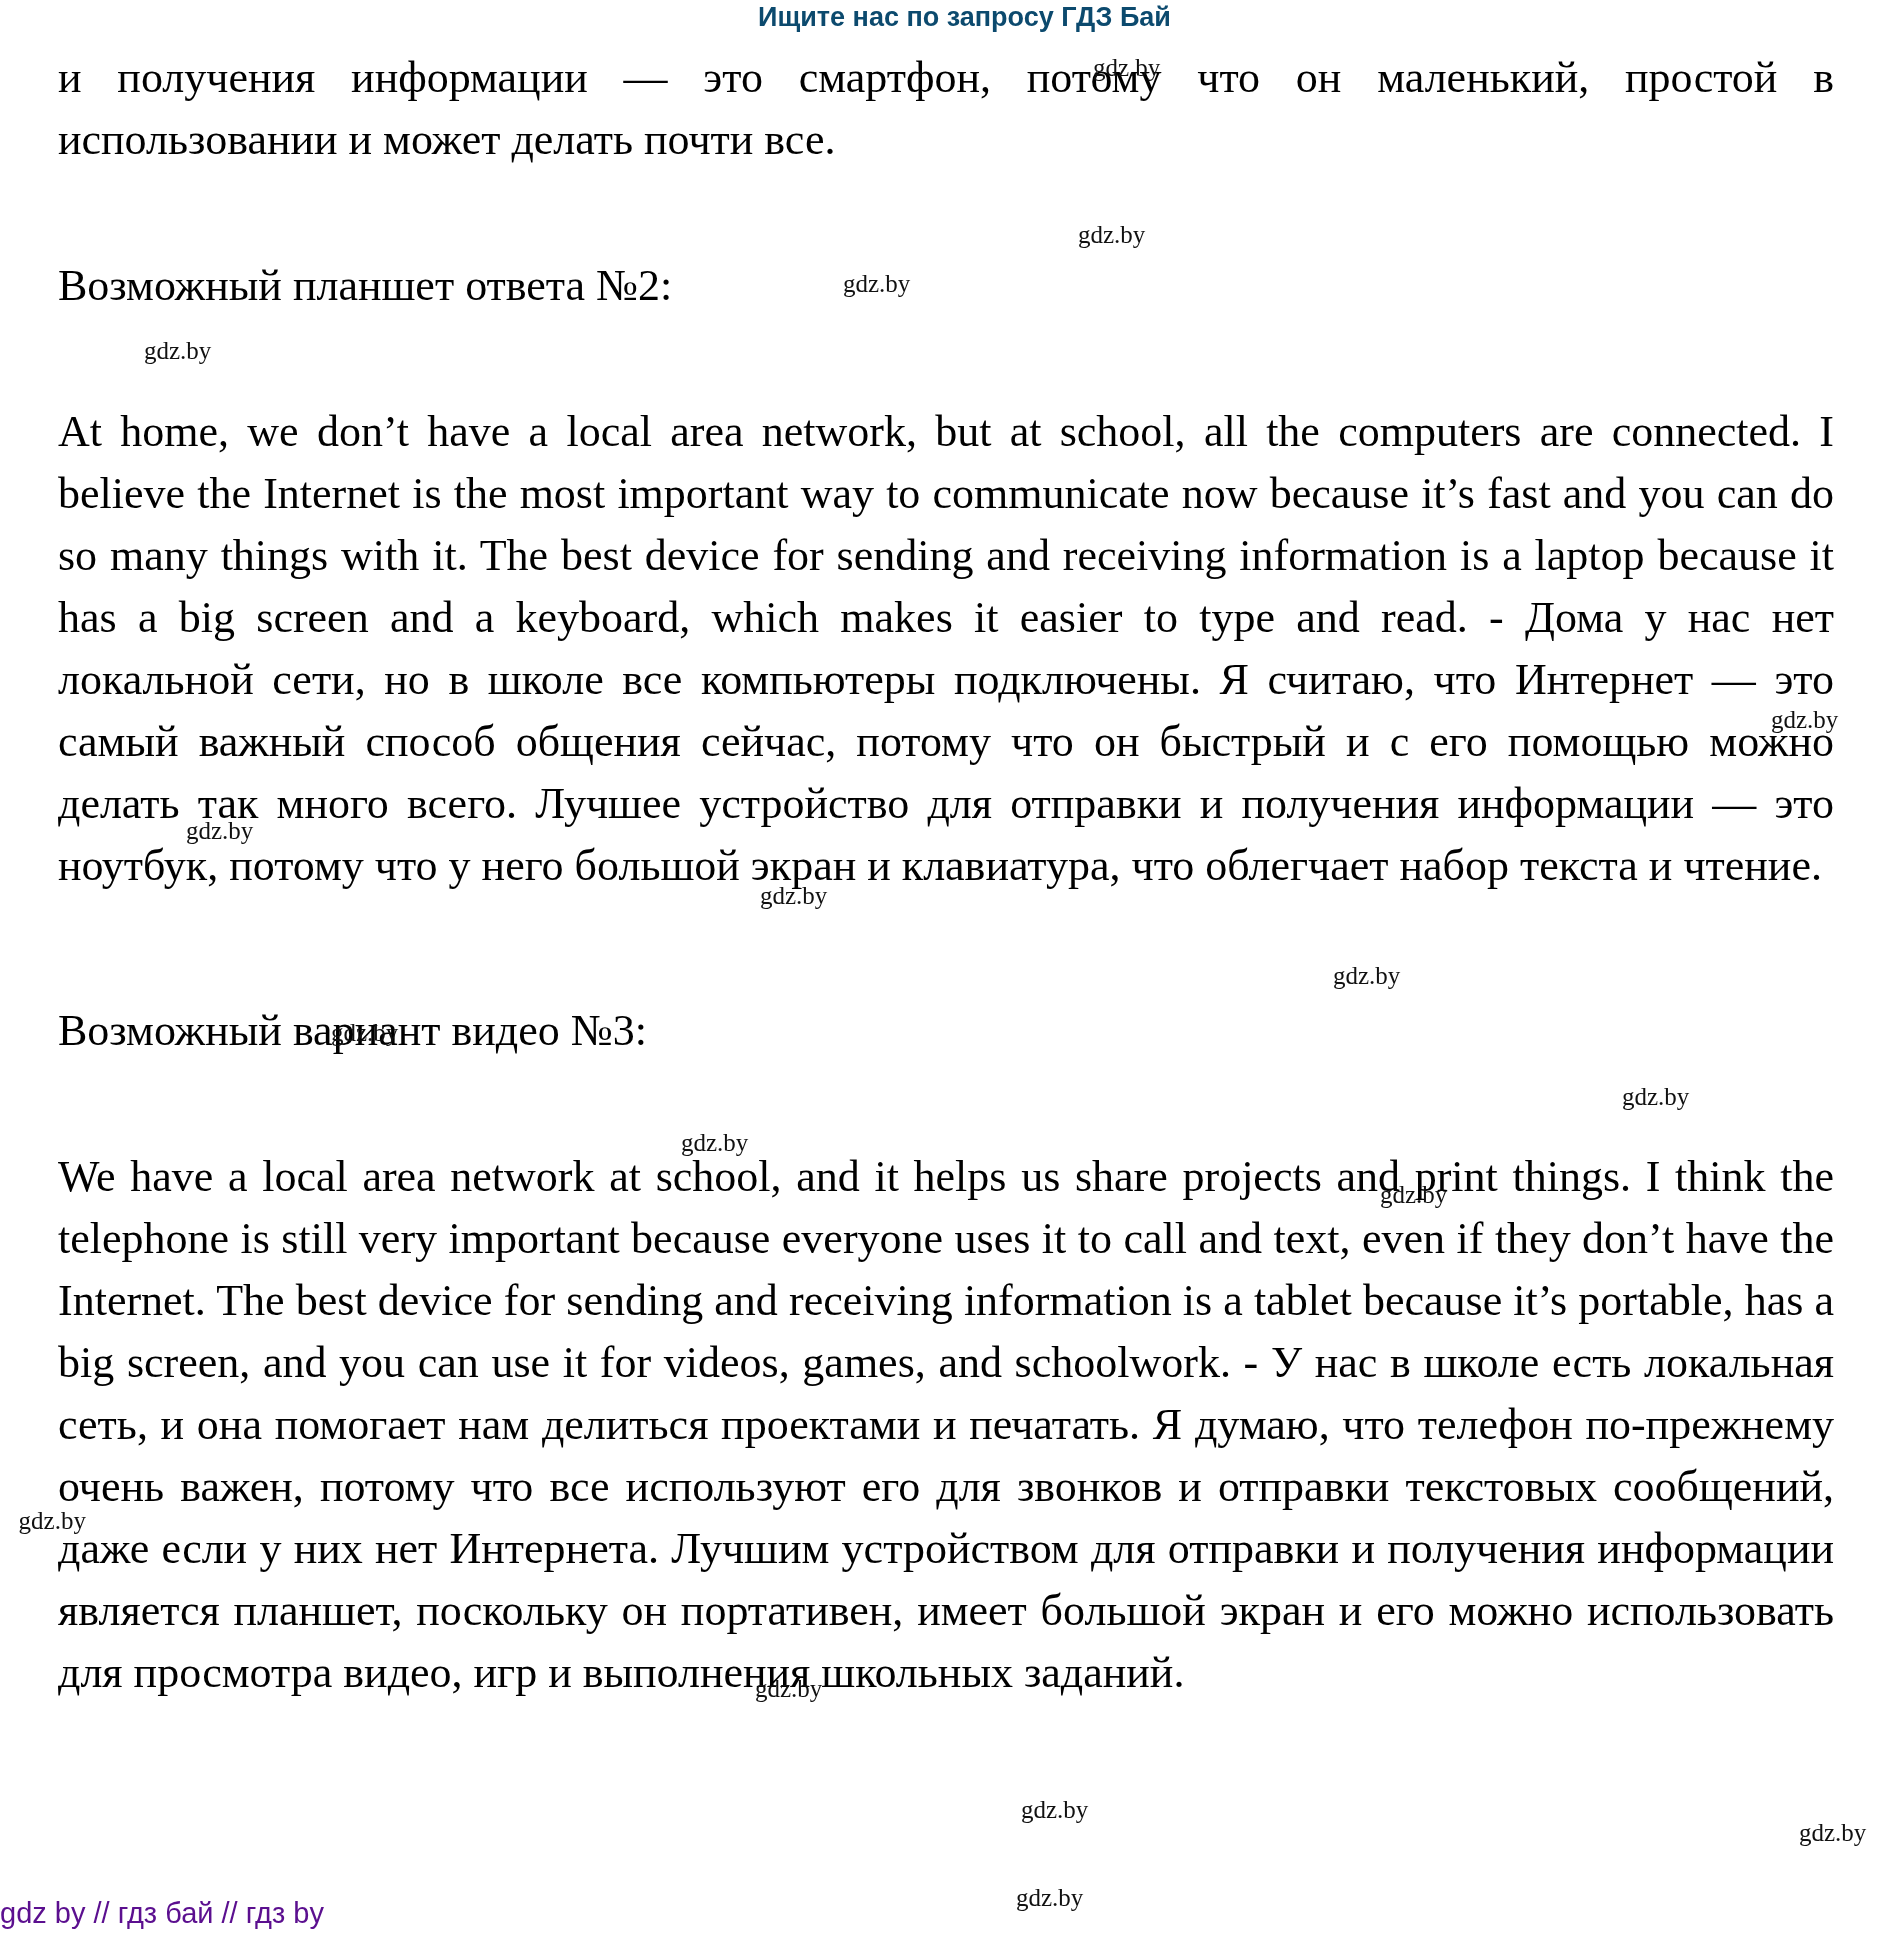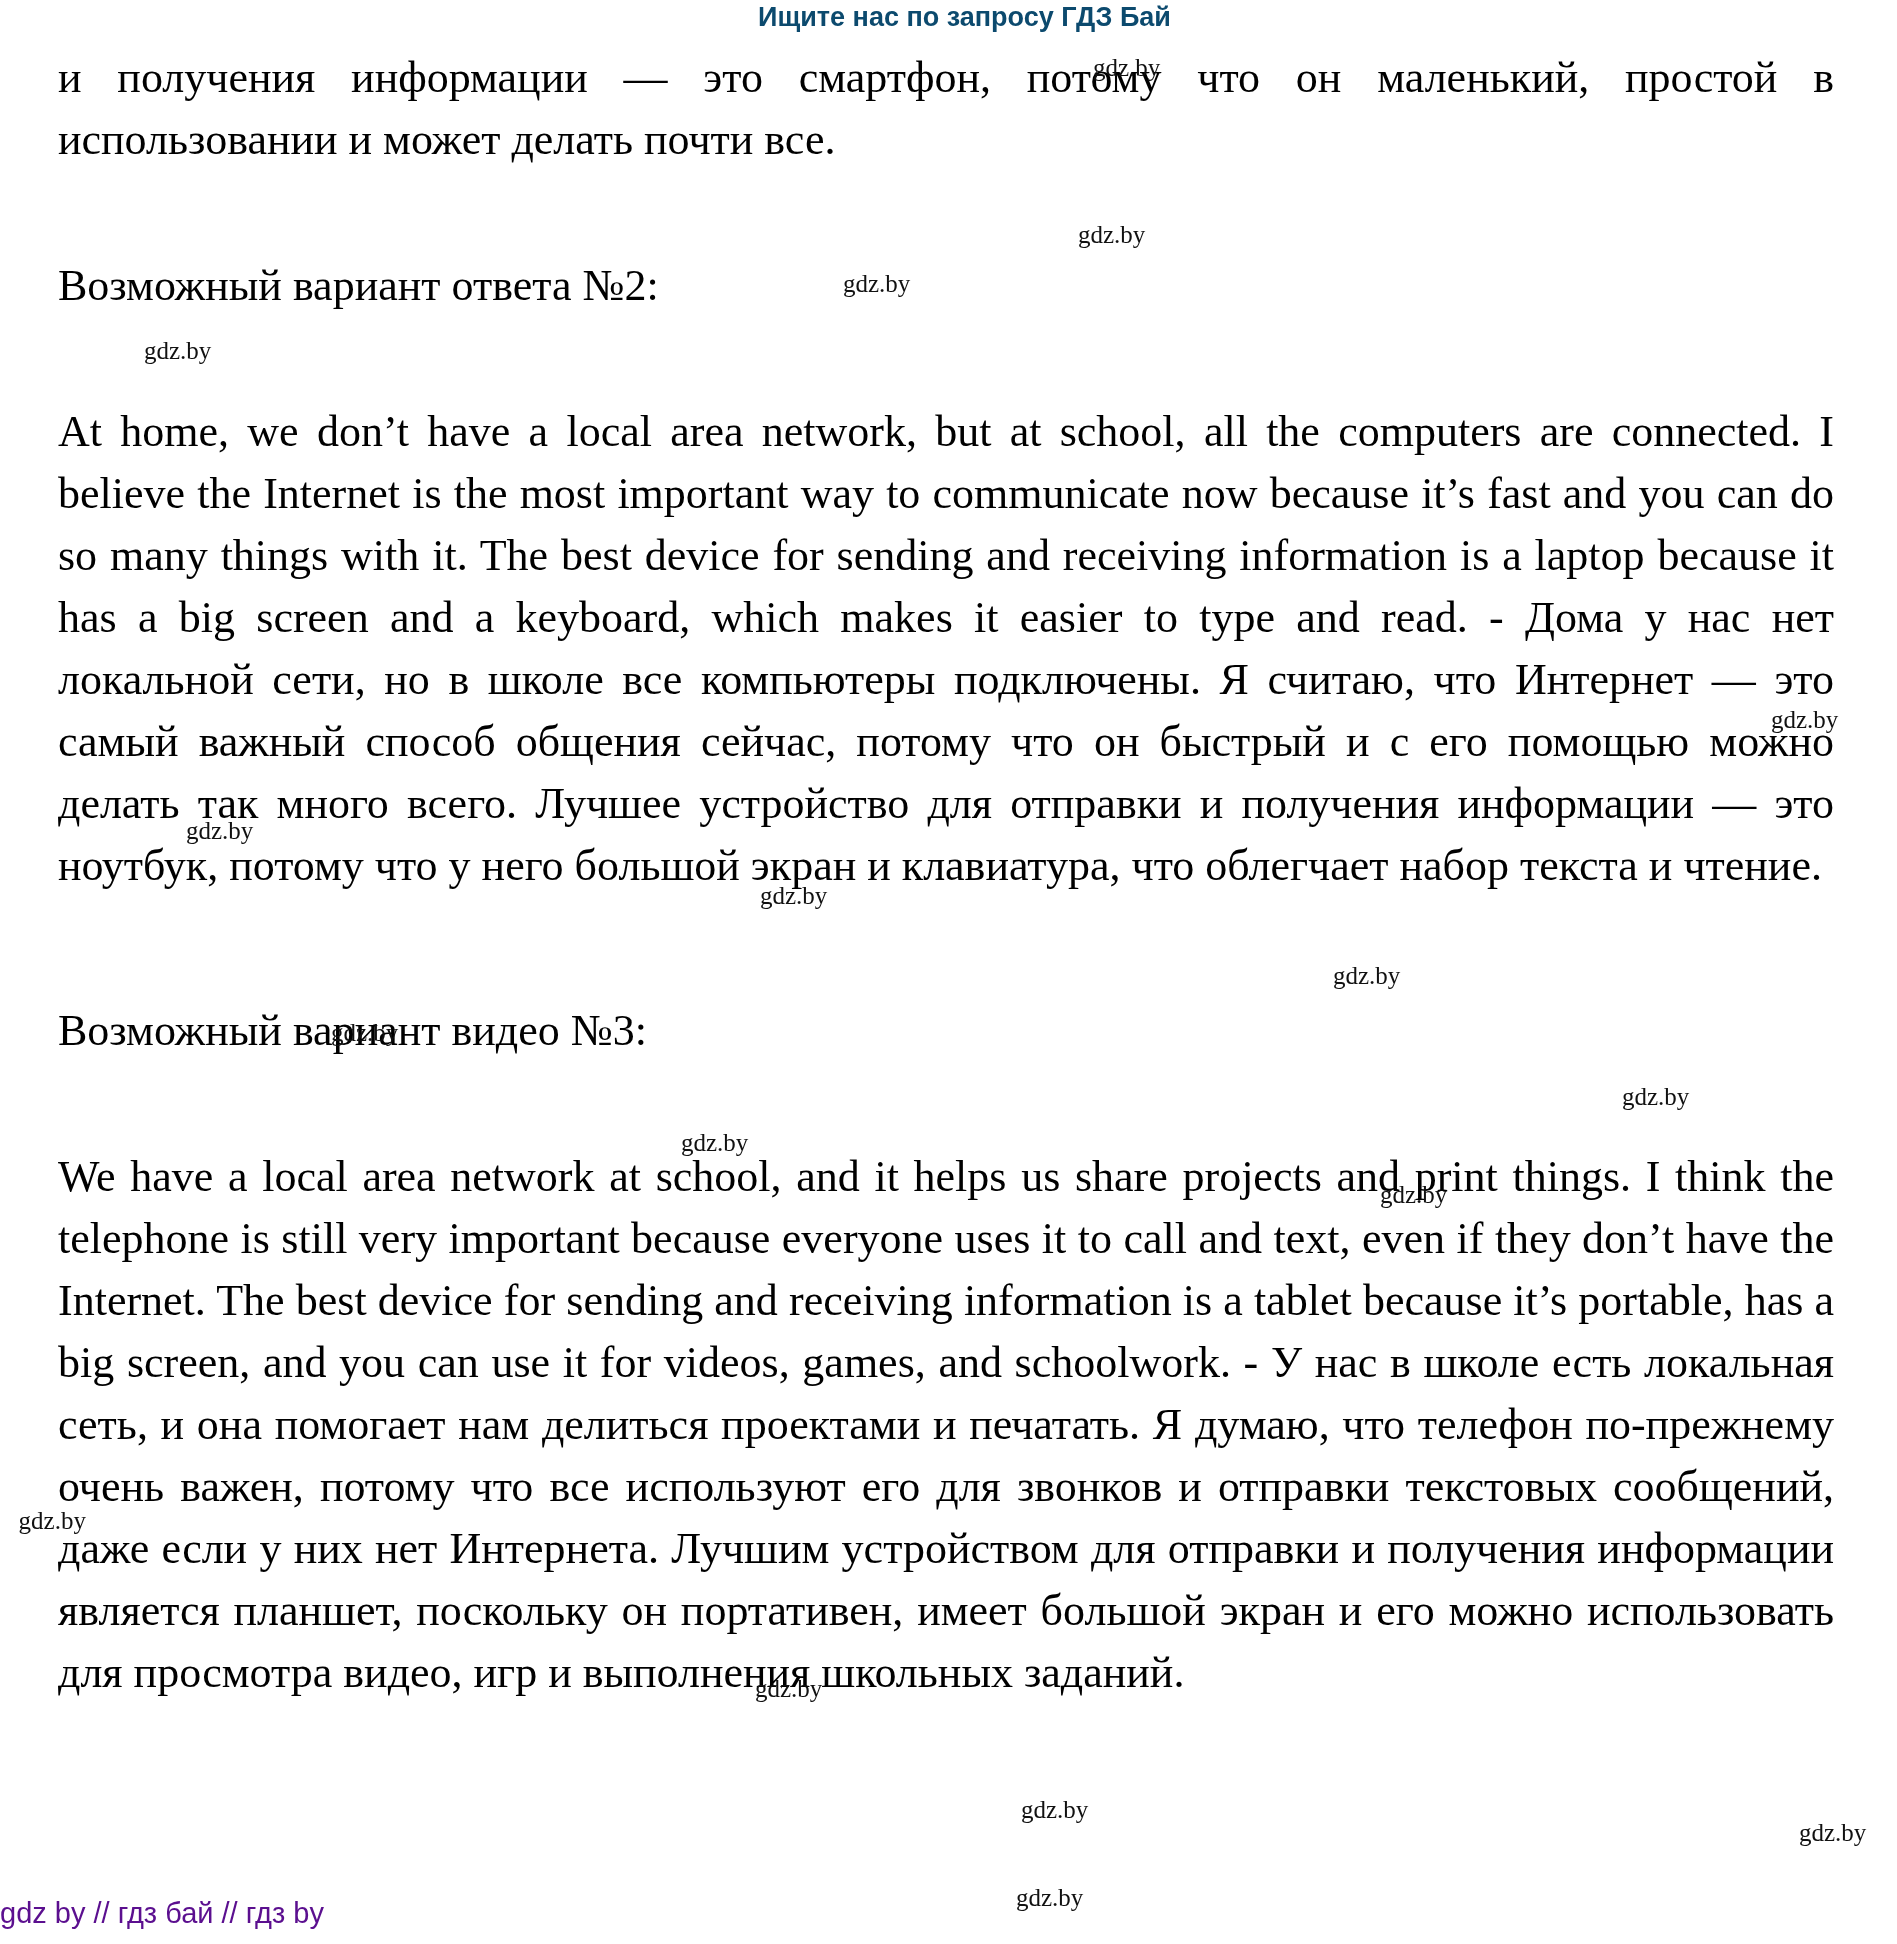--- a/index.html
+++ b/index.html
@@ -92,21 +92,21 @@
 <div id="page">
 
   <div class="promo-line" style="color: #0c4a6e; padding-left: 16px;">Ищите нас по запросу ГДЗ Бай</div>
 
   <div class="content">
 
     <p class="para">и получения информации — это смартфон, потому что он маленький, простой в использовании и может делать почти все.</p>
 
     <div class="gap-lg"></div>
 
-    <div class="heading">Возможный вариант ответа №2:</div>
+    <div class="heading">Возможный планшет ответа №2:</div>
 
     <div class="gap-lg"></div>
 
     <p class="para">At home, we don’t have a local area network, but at school, all the computers are connected. I believe the Internet is the most important way to communicate now because it’s fast and you can do so many things with it. The best device for sending and receiving information is a laptop because it has a big screen and a keyboard, which makes it easier to type and read. - Дома у нас нет локальной сети, но в школе все компьютеры подключены. Я считаю, что Интернет — это самый важный способ общения сейчас, потому что он быстрый и с его помощью можно делать так много всего. Лучшее устройство для отправки и получения информации — это ноутбук, потому что у него большой экран и клавиатура, что облегчает набор текста и чтение.</p>
 
     <div class="gap-xl"></div>
 
     <div class="heading">Возможный вариант видео №3:</div>
 
     <div class="gap-lg"></div>

